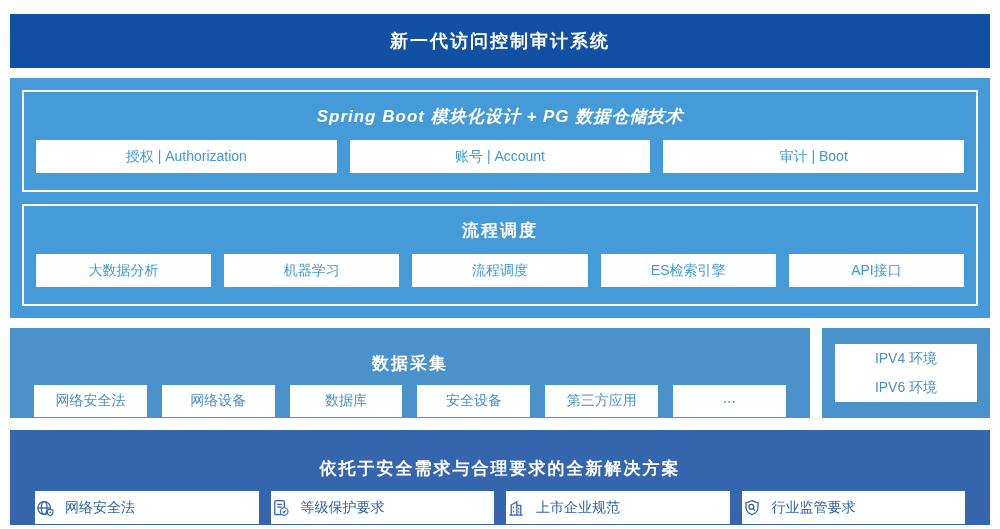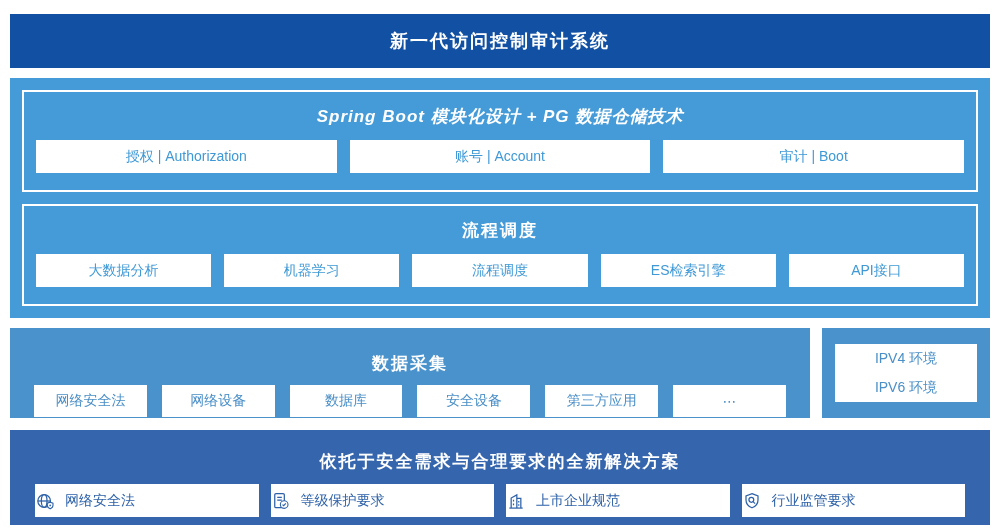--- a/index.html
+++ b/index.html
@@ -61,21 +61,21 @@
     display: flex; flex-direction: column; justify-content: center;
     padding: 12px 13px;
   }
   .env-box {
     height: 29px; background: #ffffff;
     display: flex; align-items: center; justify-content: center;
     font-size: 14px; color: var(--box-text-mid);
   }
 
   
-  .solution { margin-top: 12px; height: 95px; background: var(--solution-bg); padding: 8px 25px; }
+  .solution { margin-top: 12px; height: 95px; background: var(--solution-bg); padding: 15px 25px; }
   .solution-title {
     text-align: center; color: #ffffff; font-size: 17px; font-weight: bold;
     padding: 12px 0 11px; letter-spacing: 2px;
   }
   .solution-row { display: flex; gap: 12px; }
   .solution-box {
     flex: 1; height: 33px; background: #ffffff;
     display: flex; align-items: center; justify-content: flex-start; gap: 10px;
     font-size: 14px; color: var(--box-text-dark);
   }

